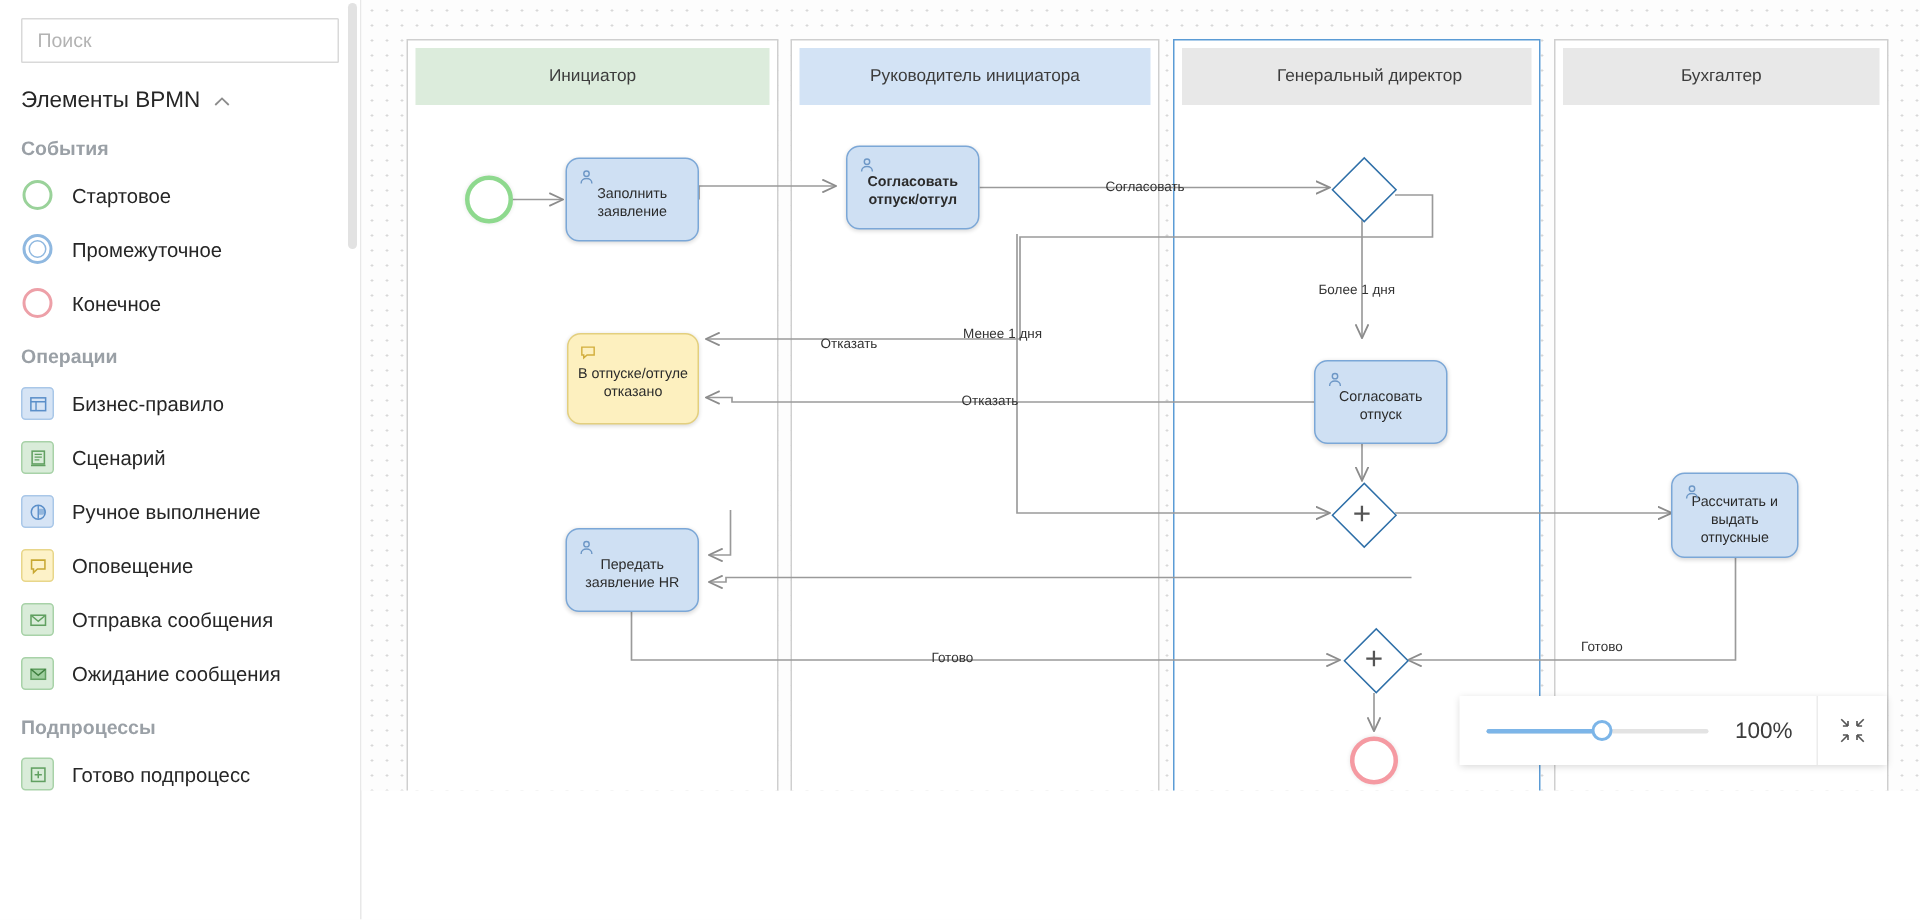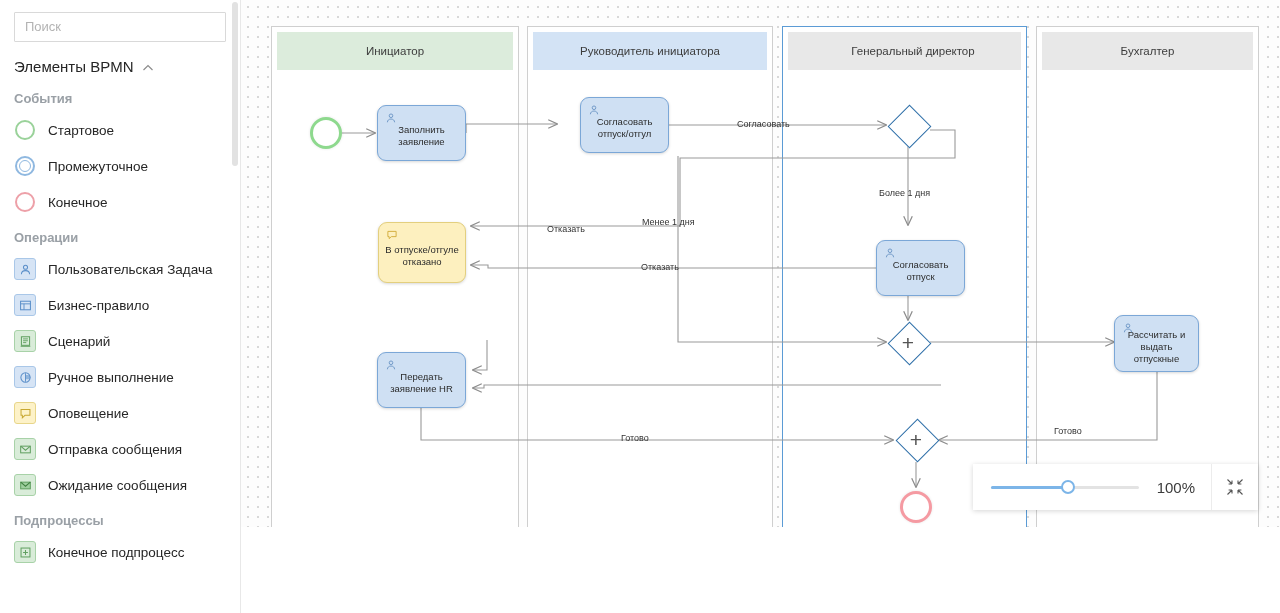--- a/index.html
+++ b/index.html
@@ -202,29 +202,20 @@
     </div>
     <div class="pal-item">
       <span class="pal-ico">
           <span class="ev-circle end"></span>
         </span>
       <span>Конечное</span>
     </div>
 
     <div class="group-label">Операции</div>
 
-    <div class="pal-item">
-      <span class="pal-ico sq-blue">
-        <svg width="13" height="13" viewBox="0 0 14 14">
-            <circle cx="7" cy="4.6" r="2.2" fill="none" stroke="#5b8fc9" stroke-width="1.1"></circle>
-            <path d="M2.6 12.2c0-2.5 2-4 4.4-4s4.4 1.5 4.4 4" fill="none" stroke="#5b8fc9" stroke-width="1.1"></path>
-          </svg>
-      </span>
-      <span>Пользовательская Задача</span>
-    </div>
 
     <div class="pal-item">
       <span class="pal-ico sq-blue">
         <svg width="13" height="13" viewBox="0 0 14 14">
             <rect x="1.7" y="2.4" width="10.6" height="9.2" fill="none" stroke="#5b8fc9" stroke-width="1.1"></rect>
             <path d="M1.7 5.2h10.6M5.4 5.2v6.4" stroke="#5b8fc9" stroke-width="1"></path>
           </svg>
       </span>
       <span>Бизнес-правило</span>
     </div>
@@ -281,21 +272,21 @@
 
     <div class="group-label">Подпроцессы</div>
 
     <div class="pal-item">
       <span class="pal-ico sq-green">
         <svg width="13" height="13" viewBox="0 0 14 14">
             <rect x="2.2" y="2.2" width="9.6" height="9.6" fill="none" stroke="#61a061" stroke-width="1.1"></rect>
             <path d="M7 4.4v5.2M4.4 7h5.2" stroke="#61a061" stroke-width="1.1"></path>
           </svg>
       </span>
-      <span>Конечное подпроцесс</span>
+      <span>Готово подпроцесс</span>
     </div>
 
     <div id="side-scroll"></div>
   </div>
 
   <div id="canvas">
 
     <div class="lane" style="left:30px;top:26px;width:248px;height:548px;">
       <div class="lane-head" style="background:#dcecdc;">
         <span>Инициатор</span>
@@ -363,21 +354,21 @@
     <div class="node task blue" style="left:136px;top:105px;width:89px;height:56px;position:absolute;">
       <span class="ticon">
         <svg width="12" height="12" viewBox="0 0 14 14">
             <circle cx="7" cy="4.4" r="2.1" fill="none" stroke="#6d97c6" stroke-width="1.1"></circle>
             <path d="M2.8 12c0-2.4 1.9-3.8 4.2-3.8S11.2 9.6 11.2 12" fill="none" stroke="#6d97c6" stroke-width="1.1"></path>
           </svg>
       </span>
       <span class="tlabel">Заполнить заявление</span>
     </div>
 
-    <div class="node task blue" style="left:339px;top:97px;width:89px;height:56px;position:absolute;">
+    <div class="node task blue" style="left:323px;top:97px;width:89px;height:56px;position:absolute;font-weight:bold;">
       <span class="ticon">
         <svg width="12" height="12" viewBox="0 0 14 14">
             <circle cx="7" cy="4.4" r="2.1" fill="none" stroke="#6d97c6" stroke-width="1.1"></circle>
             <path d="M2.8 12c0-2.4 1.9-3.8 4.2-3.8S11.2 9.6 11.2 12" fill="none" stroke="#6d97c6" stroke-width="1.1"></path>
           </svg>
       </span>
       <span class="tlabel">Согласовать отпуск/отгул</span>
     </div>
 
     <div class="node task yellow" style="left:137px;top:222px;width:88px;height:61px;position:absolute;">

